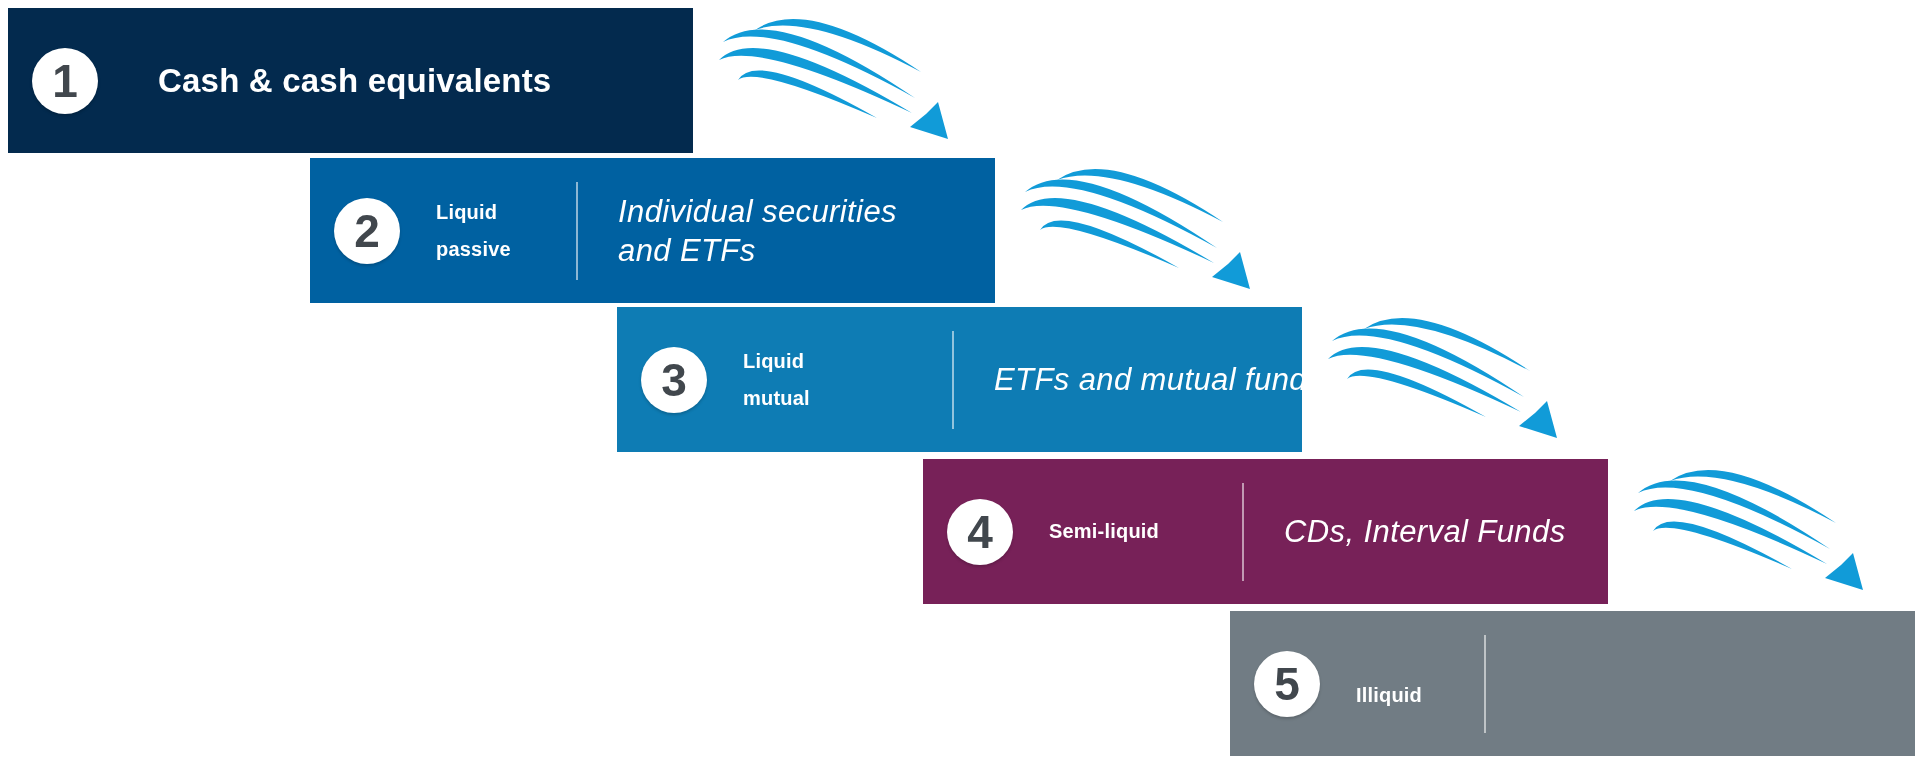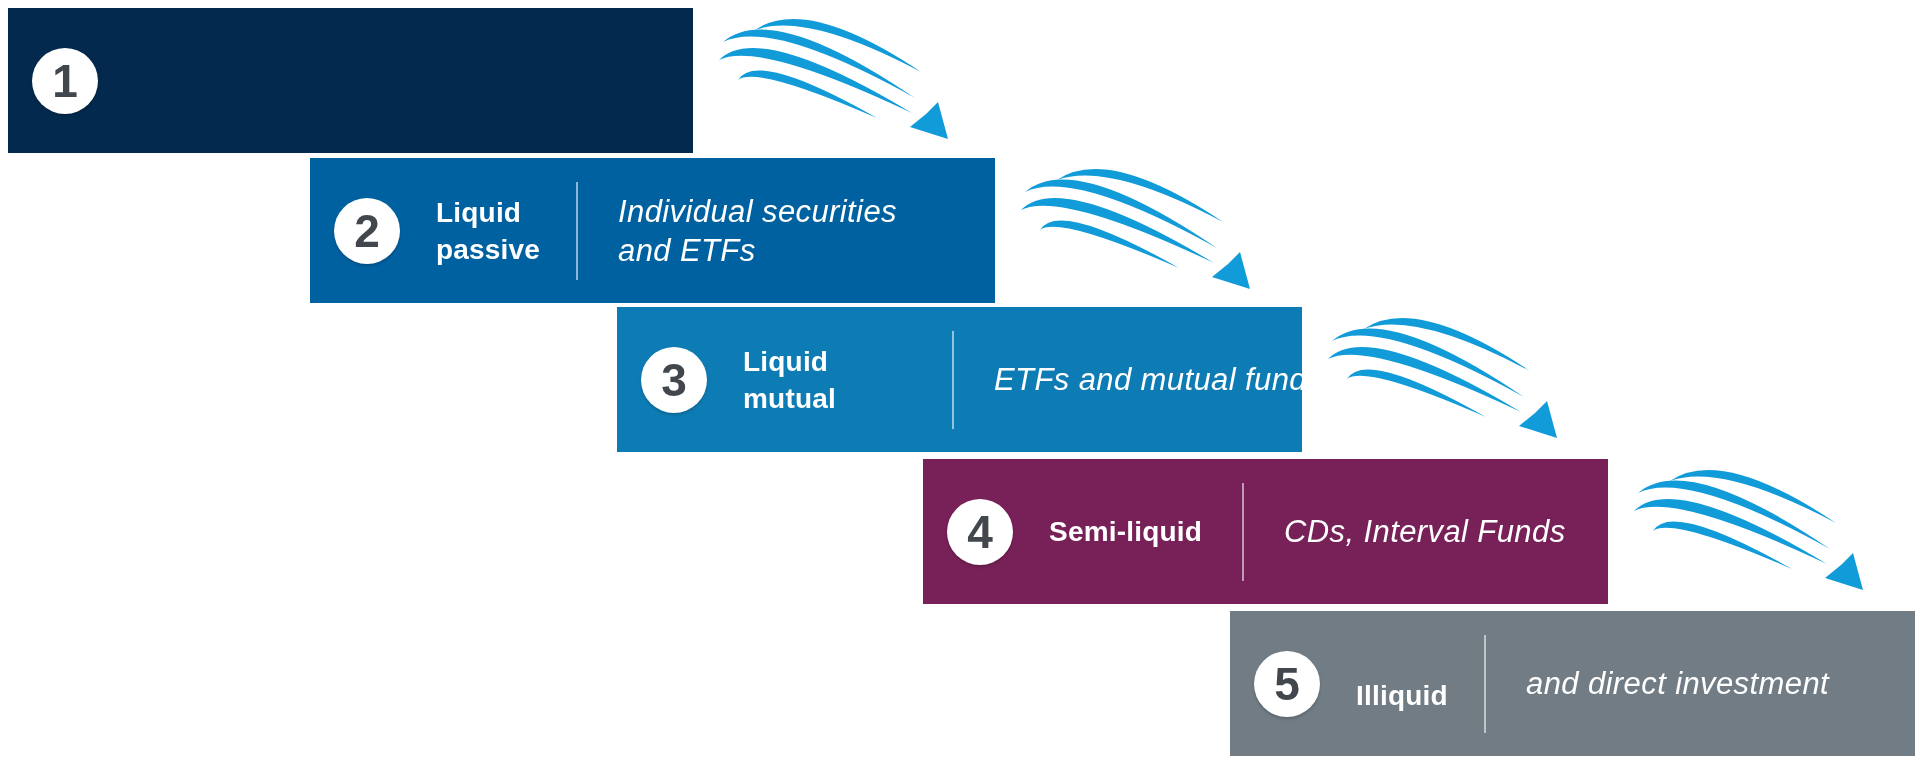--- a/index.html
+++ b/index.html
@@ -21,21 +21,21 @@
   .box-4{left:923px; top:459px;}
   .box-5{left:1230px;top:611px;}
 
   .num-circle{
     flex:0 0 auto;width:66px;height:66px;margin-left:24px;border-radius:50%;
     background:#ffffff;display:flex;align-items:center;justify-content:center;
     font-size:46px;font-weight:700;line-height:1;
     box-shadow:0 2px 3px rgba(0,0,0,0.18);
   }
   .step-label{
-    margin-left:36px;font-size:28px;font-weight:700;line-height:37px;
+    margin-left:36px;font-size:20px;font-weight:700;line-height:37px;
     letter-spacing:0.2px;white-space:nowrap;
   }
   .box-1 .step-label{margin-left:60px;font-size:33px;}
   .box-2 .step-label{min-width:125px;}
   .box-3 .step-label{min-width:194px;}
   .box-4 .step-label{min-width:178px;}
   .box-5 .step-label{min-width:113px;margin-top:24px;}
   .step-label span,.step-desc span{display:block;}
 
   .label-divider{
@@ -55,20 +55,23 @@
   .arrow-3{left:1316px;top:309px;}
   .arrow-4{left:1622px;top:461px;}
 </style>
 </head>
 <body>
 
 <div class="stage">
 
   <div class="step-box box-1" style="background-color: rgb(3, 42, 78);">
     <div class="num-circle" style="color: rgb(65, 71, 77);">1</div>
+    <div class="step-label">
+      <span>Cash &amp; cash equivalents</span>
+    </div>
   </div>
 
   <div class="step-box box-2" style="background-color: rgb(0, 97, 161);">
     <div class="num-circle" style="color: rgb(65, 71, 77);">2</div>
     <div class="step-label">
       <span>Liquid</span>
       <span>passive</span>
     </div>
     <div class="label-divider" style="background-color: rgba(255, 255, 255, 0.55);"></div>
     <div class="step-desc">
@@ -100,21 +103,20 @@
     </div>
   </div>
 
   <div class="step-box box-5" style="background-color: rgb(113, 124, 132);">
     <div class="num-circle" style="color: rgb(65, 71, 77);">5</div>
     <div class="step-label">
       <span>Illiquid</span>
     </div>
     <div class="label-divider" style="background-color: rgba(255, 255, 255, 0.55);"></div>
     <div class="step-desc">
-      <span>and direct investment</span>
     </div>
   </div>
 
   <svg class="flow-arrow arrow-1" viewBox="0 0 250 135">
     <g style="fill: rgb(17, 155, 216);">
       <path d="M48 20 Q99 -15 214 62 Q99 1 48 20 Z"></path>
       <path d="M16 32 Q64 -10 208 88 Q64 8 16 32 Z"></path>
       <path d="M12 50 Q51 10 205 103 Q51 30 12 50 Z"></path>
       <path d="M31 70 Q49 39 170 108 Q49 55 31 70 Z"></path>
       <path d="M241 129 L231 92 L219 104 L203 117 Z"></path>

